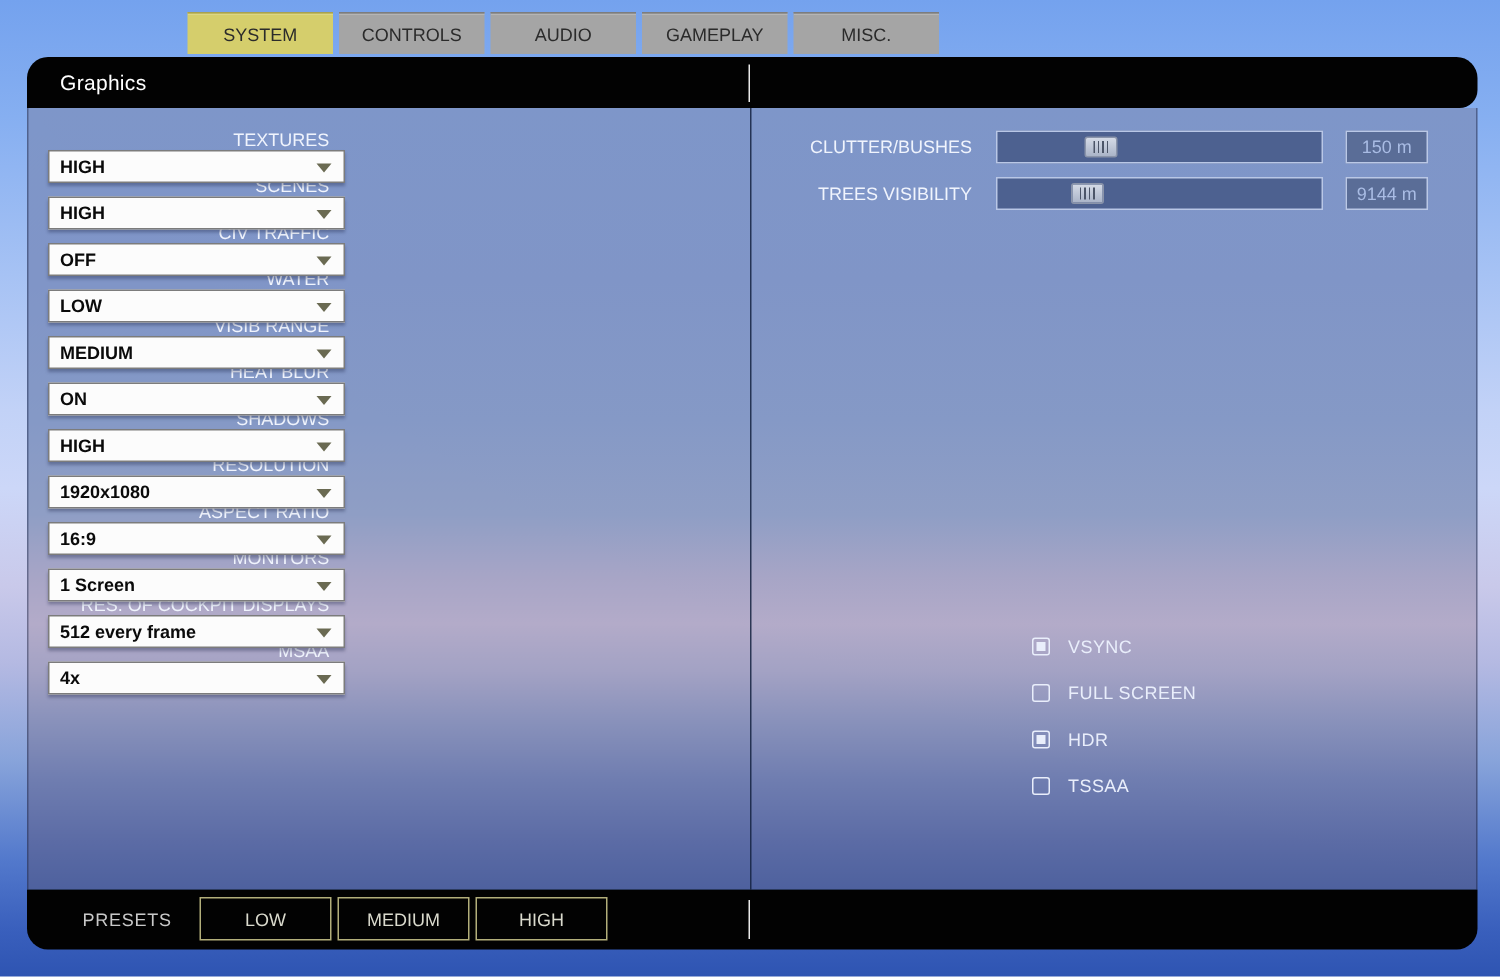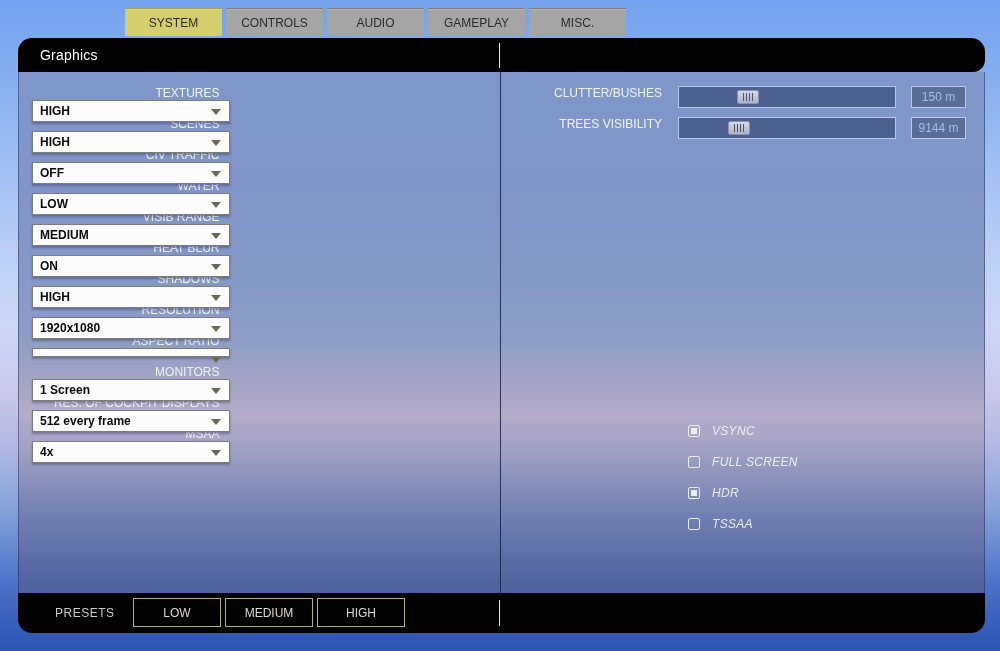--- a/index.html
+++ b/index.html
@@ -52,21 +52,21 @@
   }
   .ddvalue { font-size:12px; font-weight:bold; color:#0a0a0a; line-height:20px; padding-left:7px; white-space:nowrap; }
   .ddarrow {
     position:absolute; right:8px; top:8px; width:0; height:0;
     border-left:5px solid transparent; border-right:5px solid transparent;
     border-top:6px solid #6a6a52;
   }
 
   
   .right-col { position:absolute; left:481px; top:14px; }
-  .srow { display:flex; height:23px; margin-bottom:8px;padding-left:14px; }
+  .srow { display:flex; align-items:center; height:23px; margin-bottom:8px; }
   .slabel { width:148px; text-align:right; font-size:12px; color:#f0f4fd; }
   .slider {
     margin-left:16px; width:218px; height:22px; position:relative;
     background:#4d6190; border:1px solid #b9c7e6;
   }
   .handle {
     position:absolute; top:3px; width:22px; height:14px; border-radius:2px;
     background:linear-gradient(180deg,#d4dae6,#aab4c8); border:1px solid #8a94aa;
     display:flex; align-items:center; justify-content:center;
   }
@@ -77,21 +77,21 @@
   .svalue {
     margin-left:15px; width:55px; height:22px; line-height:20px; text-align:center;
     background:#5a6d97; border:1px solid #bac8e6; color:#a9bce4; font-size:12px;
   }
 
   
   .check-col { position:absolute; left:669px; top:353px; }
   .crow { display:flex; align-items:center; height:12px; margin-bottom:19px; }
   .cbox { width:12px; height:12px; border:1px solid #e9eefb; border-radius:2px; position:relative; }
   .cbox.checked::after { content:""; position:absolute; left:2px; top:2px; width:6px; height:6px; background:#e9eefb; }
-  .clabel { margin-left:12px; font-size:12px; color:#e9eefb; letter-spacing:.3px;font-style:italic; }
+  .clabel { margin-left:12px; font-size:12px; color:#e9eefb; letter-spacing:.3px; }
 
   
   .footer {
     position:absolute; left:18px; top:593px; width:967px; height:40px;
     background:#020202; border-radius:0 0 14px 14px;
   }
   .presets-label { position:absolute; left:37px; top:0; line-height:40px; color:#c9c9c9; font-size:12px; letter-spacing:.5px; }
   .preset-buttons { position:absolute; left:115px; top:5px; display:flex; gap:4px; }
   .pbtn {
     width:88px; height:29px; display:flex; align-items:center; justify-content:center;
@@ -171,20 +171,21 @@
     <div class="drow">
       <div class="dlabel">RESOLUTION</div>
       <div class="dropdown">
         <div class="ddvalue">1920x1080</div>
         <div class="ddarrow"></div>
       </div>
     </div>
     <div class="drow">
       <div class="dlabel">ASPECT RATIO</div>
       <div class="dropdown">
+        <div class="ddvalue">16:9</div>
         <div class="ddarrow"></div>
       </div>
     </div>
     <div class="drow">
       <div class="dlabel">MONITORS</div>
       <div class="dropdown">
         <div class="ddvalue">1 Screen</div>
         <div class="ddarrow"></div>
       </div>
     </div>

